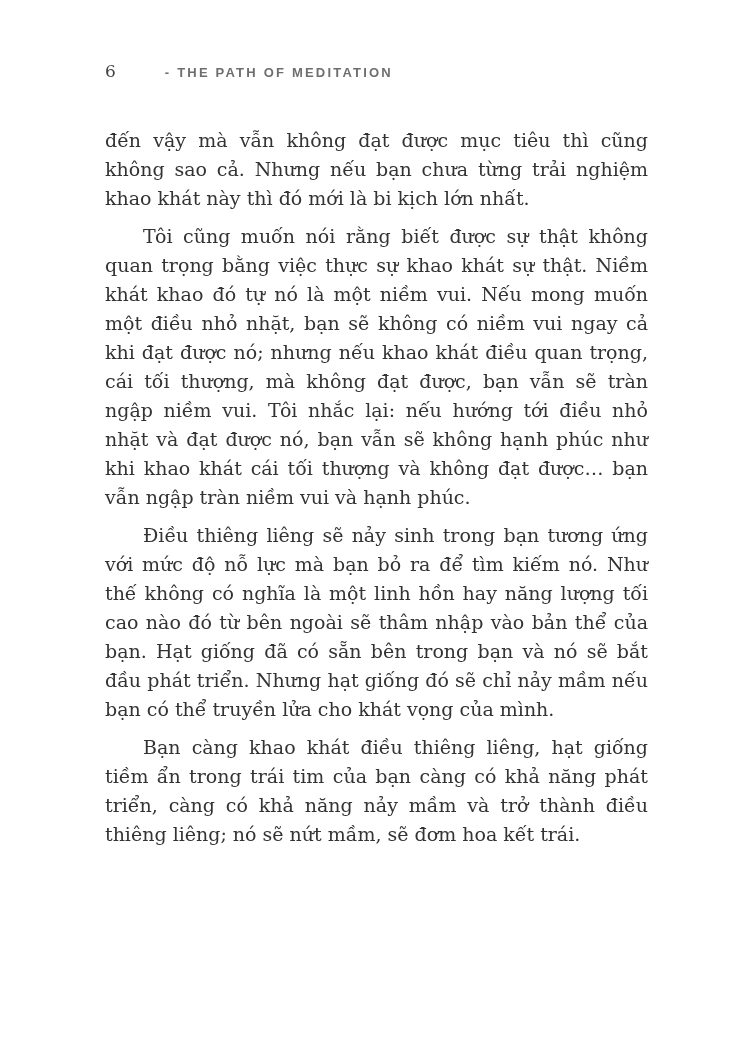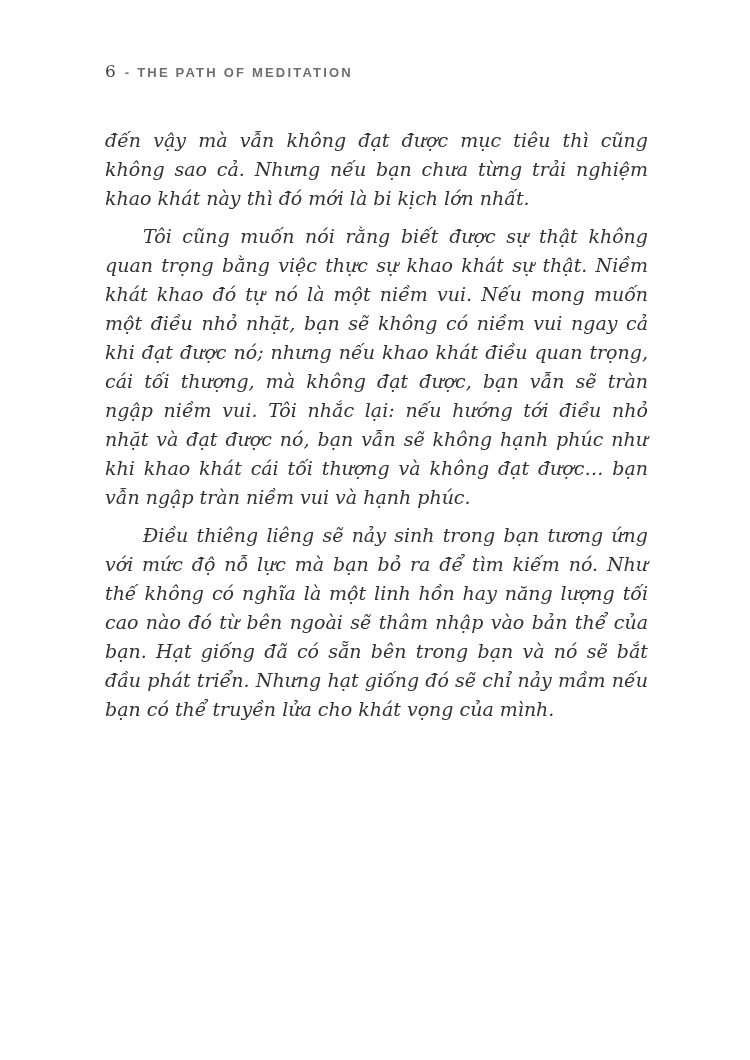--- a/index.html
+++ b/index.html
@@ -28,49 +28,50 @@
     font-family: "DejaVu Serif", serif;
     font-size: 17px;
     color: #414141;
   }
   .header-title {
     font-family: "Liberation Sans", sans-serif;
     font-size: 13px;
     font-weight: 600;
     letter-spacing: 2.2px;
     color: #6e6e6e;
+    margin-left: 40px;
   }
   .content {
     position: absolute;
     top: 126px;
     left: 105px;
     width: 543px;
     color: #333333;
     font-size: 19px;
     line-height: 29px;
     text-align: justify;
     text-justify: inter-word;
   }
   .content p {
     margin: 0 0 9px 0;
-    font-style: italic;
   }
   .content p.indent {
     text-indent: 38px;
   }
 </style>
 </head>
 <body>
 
 <div class="page">
 
   <div class="running-header">
     <span class="page-number">6</span>
     <span class="header-title">- THE PATH OF MEDITATION</span>
   </div>
 
   <div class="content">
     <p>đến vậy mà vẫn không đạt được mục tiêu thì cũng không sao cả. Nhưng nếu bạn chưa từng trải nghiệm khao khát này thì đó mới là bi kịch lớn nhất.</p>
     <p class="indent">Tôi cũng muốn nói rằng biết được sự thật không quan trọng bằng việc thực sự khao khát sự thật. Niềm khát khao đó tự nó là một niềm vui. Nếu mong muốn một điều nhỏ nhặt, bạn sẽ không có niềm vui ngay cả khi đạt được nó; nhưng nếu khao khát điều quan trọng, cái tối thượng, mà không đạt được, bạn vẫn sẽ tràn ngập niềm vui. Tôi nhắc lại: nếu hướng tới điều nhỏ nhặt và đạt được nó, bạn vẫn sẽ không hạnh phúc như khi khao khát cái tối thượng và không đạt được… bạn vẫn ngập tràn niềm vui và hạnh phúc.</p>
     <p class="indent">Điều thiêng liêng sẽ nảy sinh trong bạn tương ứng với mức độ nỗ lực mà bạn bỏ ra để tìm kiếm nó. Như thế không có nghĩa là một linh hồn hay năng lượng tối cao nào đó từ bên ngoài sẽ thâm nhập vào bản thể của bạn. Hạt giống đã có sẵn bên trong bạn và nó sẽ bắt đầu phát triển. Nhưng hạt giống đó sẽ chỉ nảy mầm nếu bạn có thể truyền lửa cho khát vọng của mình.</p>
+    <p class="indent">Bạn càng khao khát điều thiêng liêng, hạt giống tiềm ẩn trong trái tim của bạn càng có khả năng phát triển, càng có khả năng nảy mầm và trở thành điều thiêng liêng; nó sẽ nứt mầm, sẽ đơm hoa kết trái.</p>
   </div>
 
 </div>
 
 </body></html>

